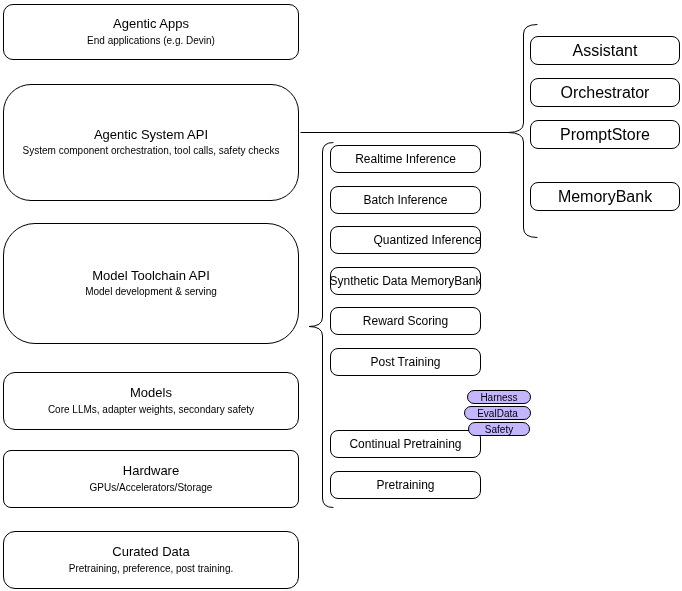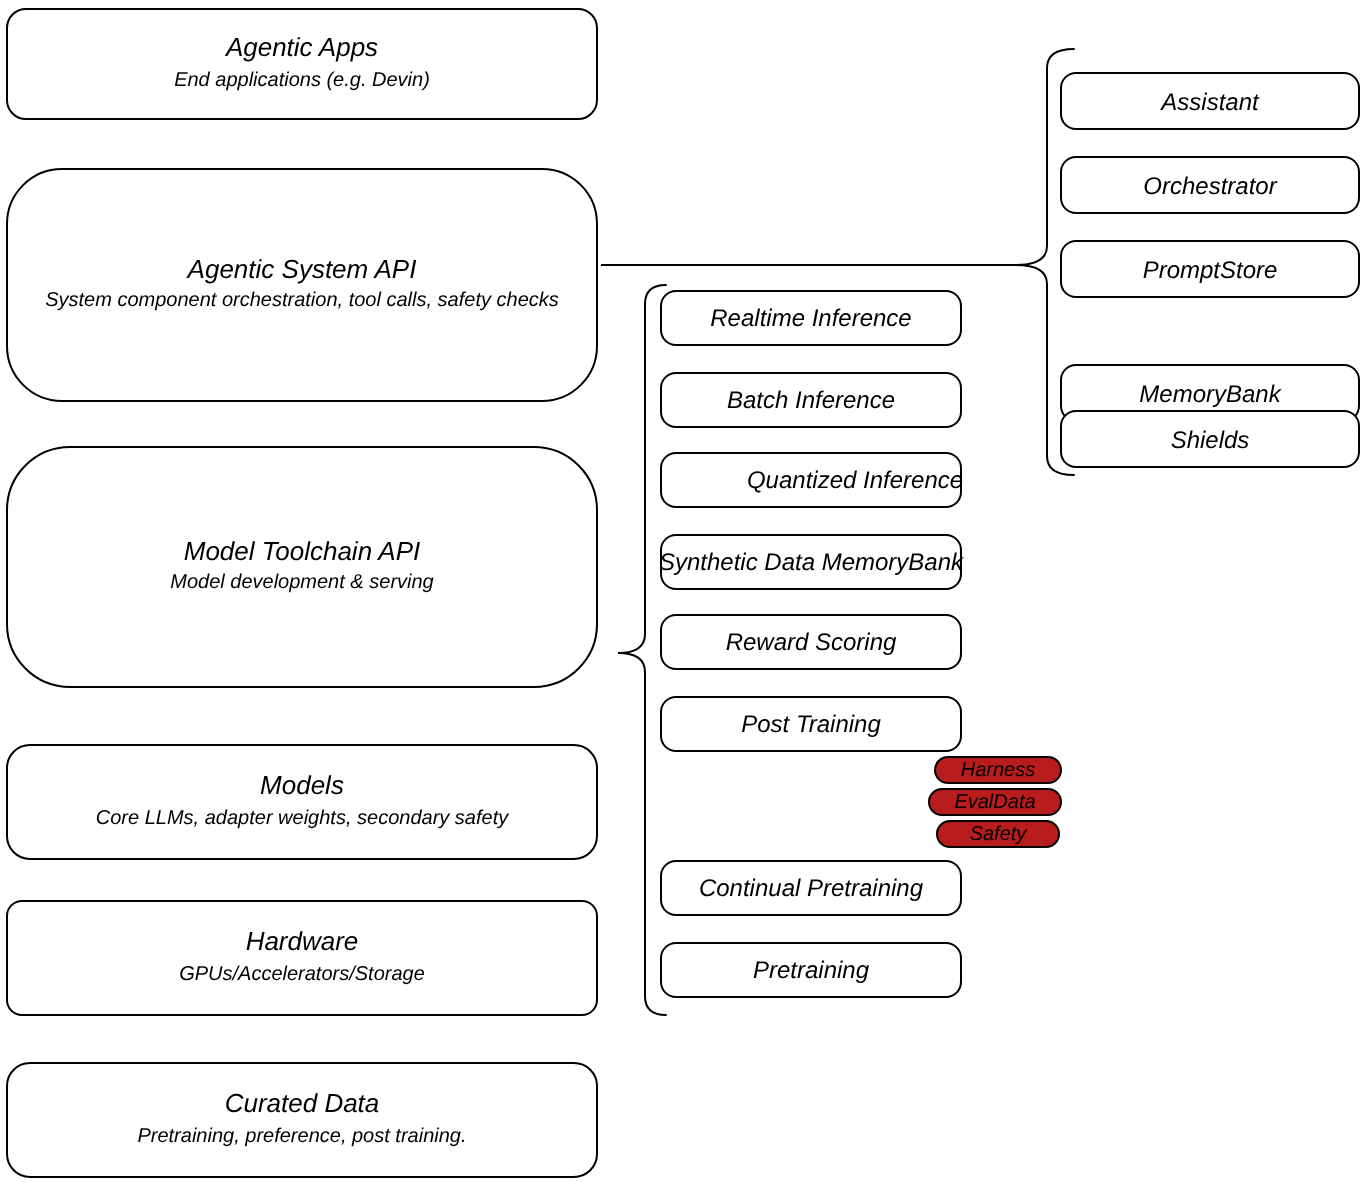--- a/index.html
+++ b/index.html
@@ -1,45 +1,45 @@
 <!DOCTYPE html>
 <html><head>
 <meta charset="utf-8">
 <style>
   html, body { margin:0; padding:0; background:#ffffff; }
   .canvas {
     position:relative; width:682px; height:591px; background:#ffffff;
-    font-family:"Liberation Sans", sans-serif; color:#000; overflow:hidden;font-style:italic;
+    font-family:"Liberation Sans", sans-serif; color:#000; overflow:hidden;
   }
   .overlay { position:absolute; left:0; top:0; width:682px; height:591px; z-index:0; }
   .lbox {
     position:absolute; left:3px; width:296px; box-sizing:border-box;
     border:1px solid #000; background:#fff; z-index:1;
     display:flex; flex-direction:column; align-items:center; justify-content:center;
     gap:3px; text-align:center; padding:0 10px;
   }
   .btitle { font-size:13px; line-height:1.15; }
   .bsub   { font-size:10px; line-height:1.2; }
   .mbox {
     position:absolute; left:330px; width:151px; height:28px; box-sizing:border-box;
     border:1px solid #000; border-radius:8px; background:#fff; z-index:1;
     display:flex; align-items:center; justify-content:center;
     font-size:12px; text-align:center; white-space:nowrap;
   }
   .rbox {
     position:absolute; left:530px; width:150px; height:29px; box-sizing:border-box;
     border:1px solid #000; border-radius:8px; background:#fff; z-index:1;
     display:flex; align-items:center; justify-content:center;
-    font-size:12px; text-align:center;
+    font-size:16px; text-align:center;
   }
   .pill {
     position:absolute; box-sizing:border-box; height:14px;
-    border:1px solid #000; border-radius:7px; background:#b91c1c; z-index:2;
+    border:1px solid #000; border-radius:7px; background:#c4b5fd; z-index:2;
     display:flex; align-items:center; justify-content:center;
-    font-size:10px; white-space:nowrap;
+    font-size:10px; white-space:nowrap;margin-top:12px;
   }
 </style>
 </head>
 <body>
 
 <div class="canvas">
 
   <svg class="overlay" viewBox="0 0 682 591" xmlns="http://www.w3.org/2000/svg">
     <path d="M 333 142.5 Q 322.5 142.5 322.5 152 L 322.5 317 Q 322.5 326.5 309 326.5 Q 322.5 326.5 322.5 336 L 322.5 498 Q 322.5 507.5 333 507.5" fill="none" stroke="#000" stroke-width="1" stroke-linecap="round"></path>
     <path d="M 537 24.5 Q 523.5 24.5 523.5 34 L 523.5 123 Q 523.5 132.5 508 132.5 Q 523.5 132.5 523.5 142 L 523.5 228 Q 523.5 237.5 537 237.5" fill="none" stroke="#000" stroke-width="1" stroke-linecap="round"></path>
@@ -81,15 +81,14 @@
   <div class="mbox" style="top:471px;">Pretraining</div>
 
   <div class="pill" style="left:467px; top:378px; width:64px;">Harness</div>
   <div class="pill" style="left:464px; top:394px; width:67px;">EvalData</div>
   <div class="pill" style="left:468px; top:410px; width:62px;">Safety</div>
 
   <div class="rbox" style="top:36px;">Assistant</div>
   <div class="rbox" style="top:78px;">Orchestrator</div>
   <div class="rbox" style="top:120px;">PromptStore</div>
   <div class="rbox" style="top:162px;margin-top:20px;">MemoryBank</div>
-  <div class="rbox" style="top:205px;">Shields</div>
 
 </div>
 
 </body></html>

